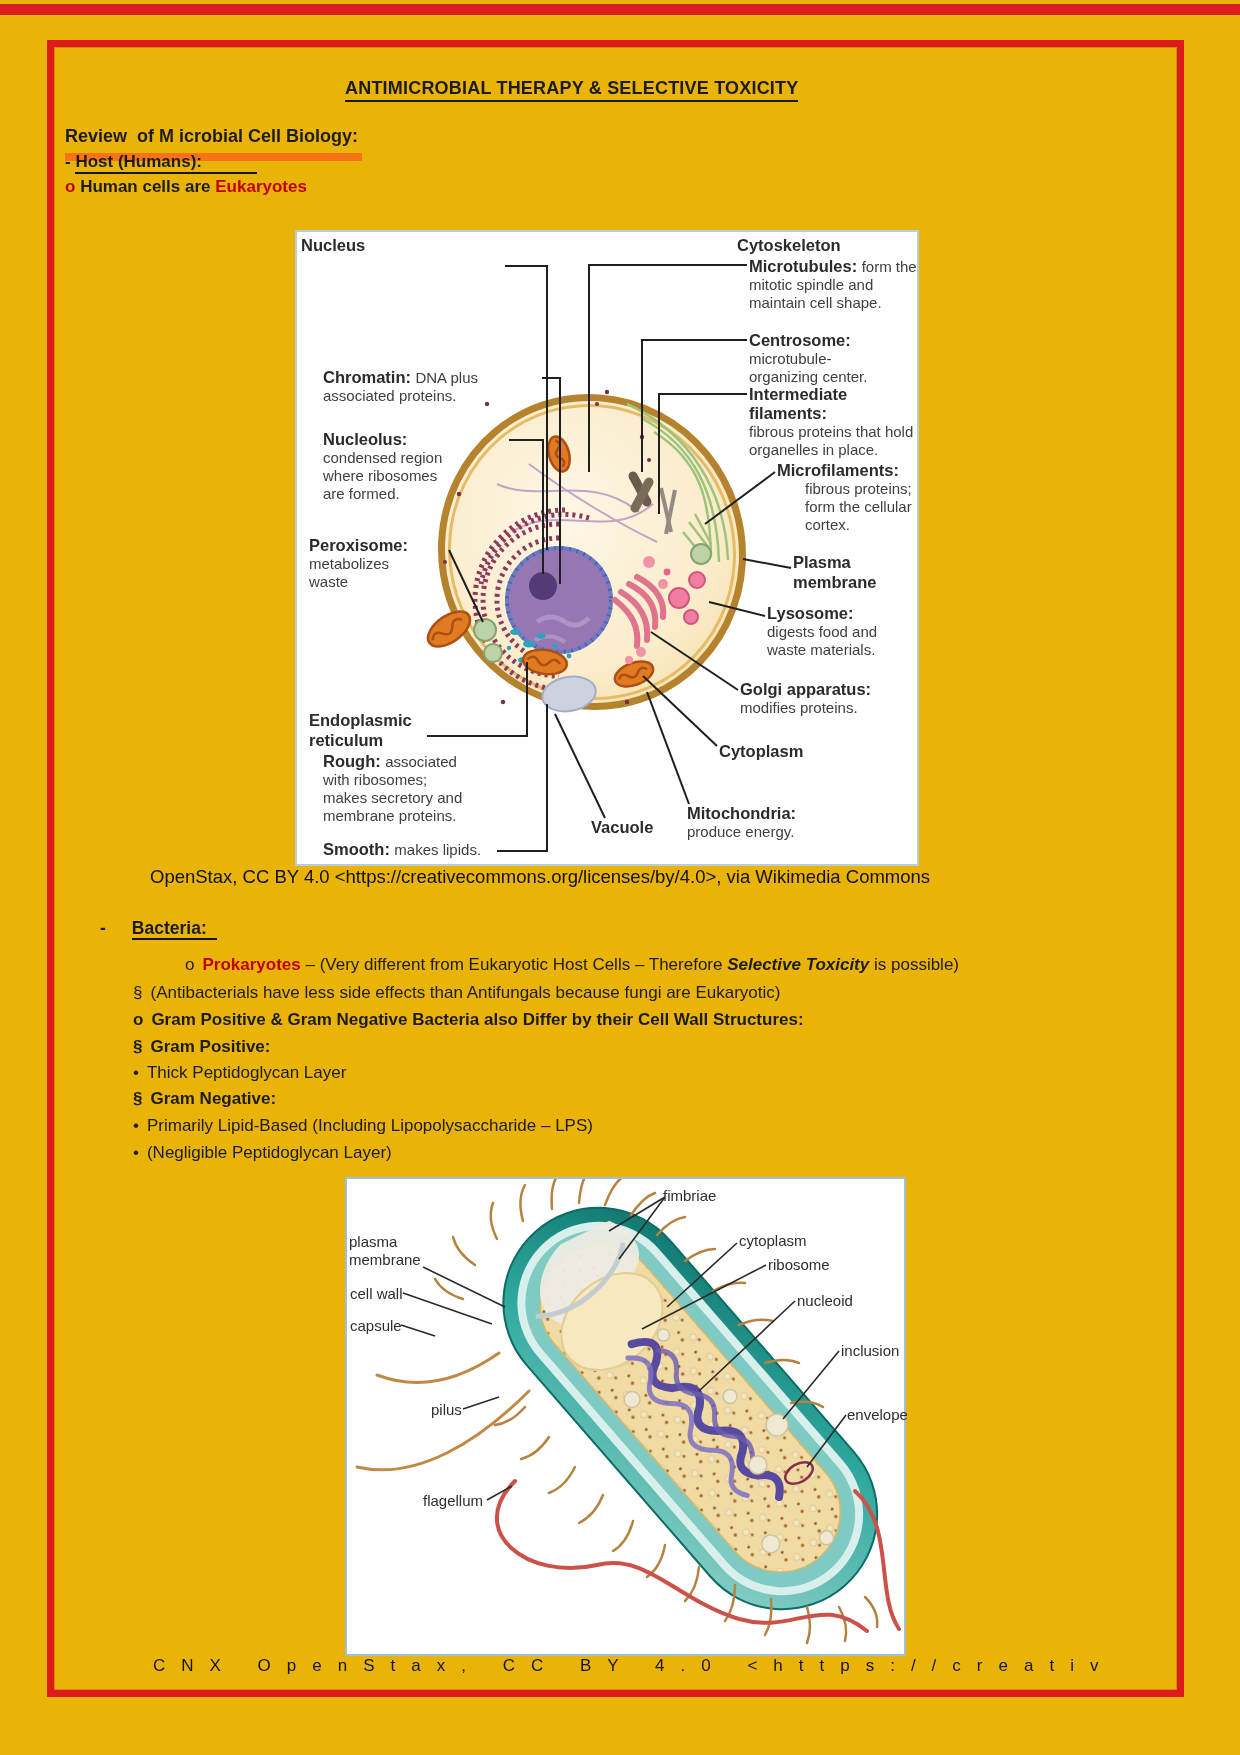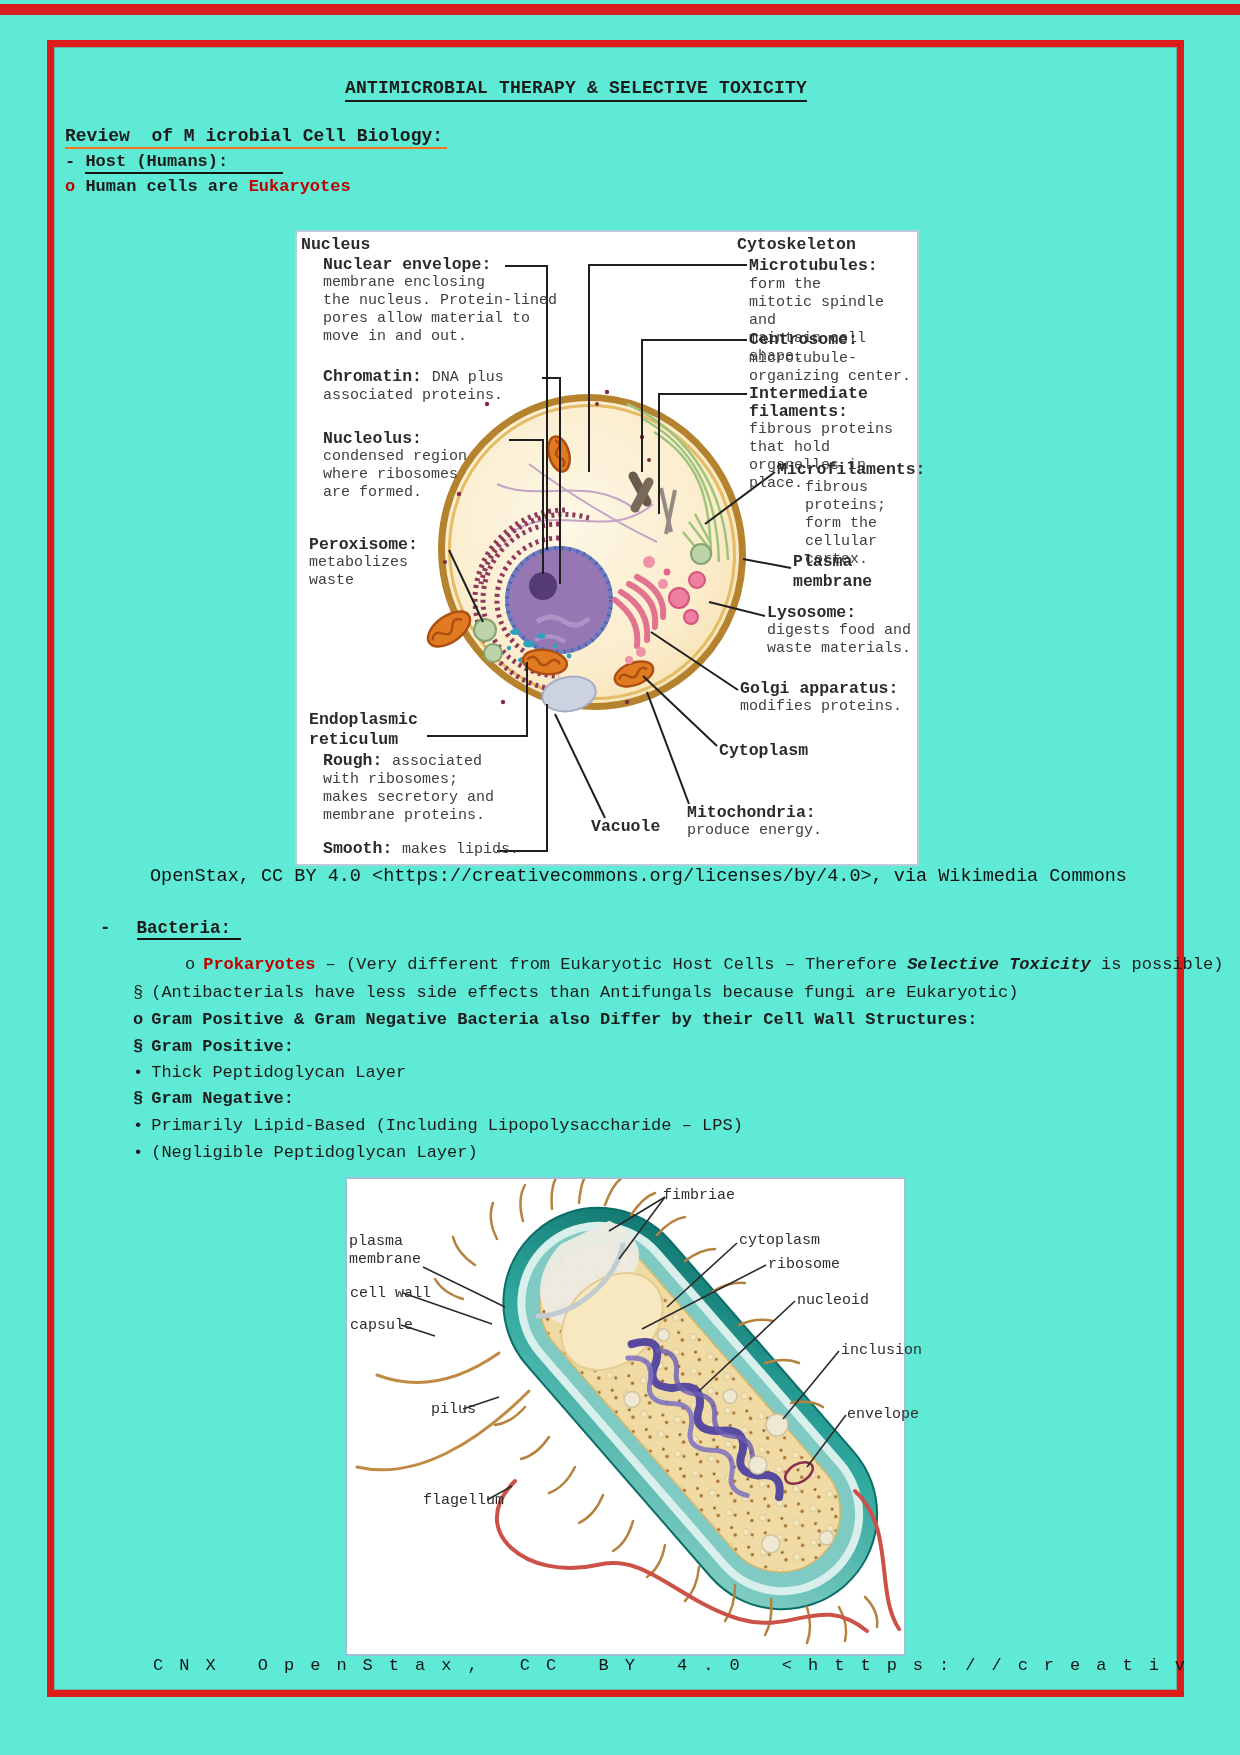--- a/index.html
+++ b/index.html
@@ -1,24 +1,24 @@
 <!DOCTYPE html>
 <html><head>
 <meta charset="utf-8">
 <style>
   html,body{margin:0;padding:0;background:#ffffff;}
-  .page{position:relative;width:1240px;height:1755px;background:#5eead4;overflow:hidden;
-        font-family:Liberation Mono, monospace;color:#1c1c1c;}
+  .page{position:relative;width:1240px;height:1755px;background:#eab308;overflow:hidden;
+        font-family:Liberation Sans, sans-serif;color:#1c1c1c;}
   .topband{position:absolute;left:0;top:4px;width:1240px;height:11px;background:#d81e1e;}
   .frame{position:absolute;left:47px;top:40px;width:1123px;height:1643px;border:7px solid #de1b1b;
          box-shadow:inset 0 0 0 1px rgba(150,10,10,.25);}
   .title{position:absolute;left:345px;top:78px;font-size:18px;font-weight:700;letter-spacing:.2px;}
   .title span{border-bottom:2px solid #1a1a1a;padding-bottom:2px;}
   .h1{position:absolute;left:65px;top:126px;font-size:18px;font-weight:700;white-space:pre-wrap;}
-  .h1 span{border-bottom:2px solid #f97316;padding-bottom:1px;padding-right:4px;}
+  .h1 span{border-bottom:8px solid #f97316;padding-bottom:7px;padding-right:4px;}
   .hostline{position:absolute;left:65px;top:152px;font-size:17px;font-weight:700;}
   .hostline .u{border-bottom:2px solid #141414;padding-right:55px;padding-bottom:1px;}
   .humanline{position:absolute;left:65px;top:177px;font-size:17px;font-weight:700;}
   .red{color:#c00000;}
   
   .figbox{position:absolute;background:#fff;border:2px solid #b7cdd9;}
   #euk-box{left:295px;top:230px;width:620px;height:632px;}
   #bact-box{left:345px;top:1177px;width:557px;height:475px;border-color:#9fc0d8;}
   .figbox svg{position:absolute;left:0;top:0;}
   .lbl{position:absolute;line-height:18px;}
@@ -194,27 +194,20 @@
         <path d="M494,336 L446,327"></path>
         <path d="M468,384 L412,370"></path>
         <path d="M441,458 L354,400"></path>
         <path d="M420,514 L346,444"></path>
         <path d="M392,572 L350,460"></path>
         <path d="M308,586 L258,482"></path>
       </g>
     </svg>
 
     <div class="lbl" style="left:4px;top:4px"><span class="t">Nucleus</span></div>
-    <div class="lbl" style="left:26px;top:24px">
-      <span class="t">Nuclear envelope:</span>
-      <div class="d">membrane enclosing
-the nucleus. Protein-lined
-pores allow material to
-move in and out.</div>
-    </div>
     <div class="lbl" style="left:26px;top:136px">
       <span class="t">Chromatin:</span> <span class="i">DNA plus</span>
       <div class="d">associated proteins.</div>
     </div>
     <div class="lbl" style="left:26px;top:198px">
       <span class="t">Nucleolus:</span>
       <div class="d">condensed region
 where ribosomes
 are formed.</div>
     </div>

